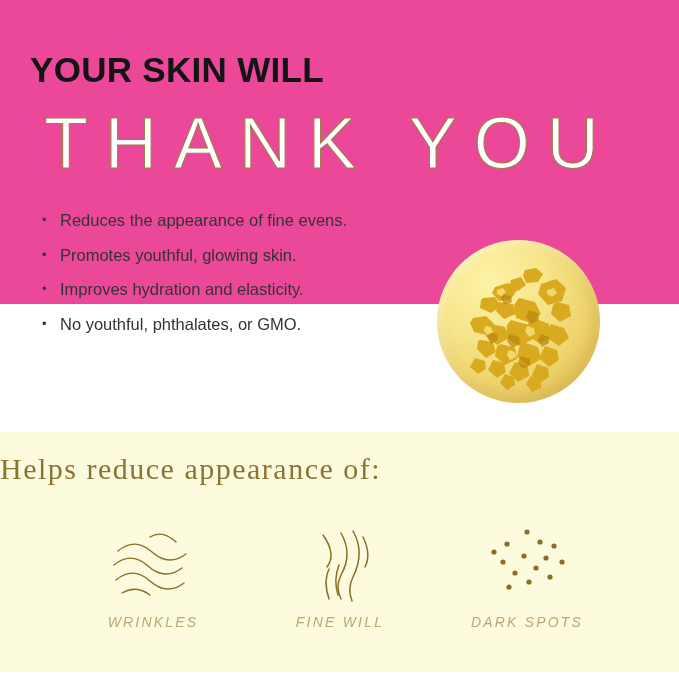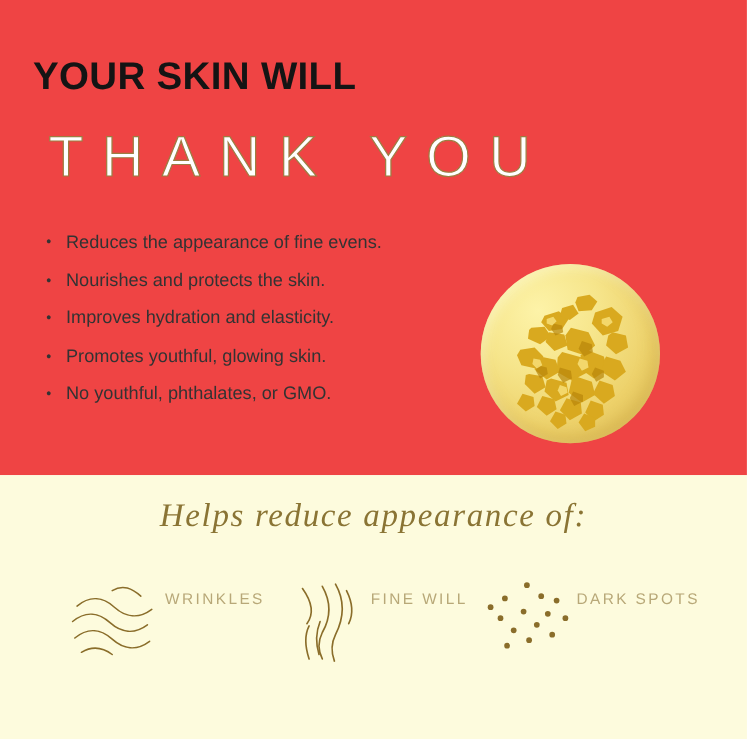--- a/index.html
+++ b/index.html
@@ -20,22 +20,22 @@
     height: 679px;
     background: #ffffff;
     overflow: hidden;
   }
 
   
   .top-section {
     position: absolute;
     left: 0; top: 0;
     width: 679px;
-    height: 432px;
-    background: #ef4444;
+    height: 304px;
+    background: #ec4899;
   }
 
   .headline-bold {
     position: absolute;
     left: 30px;
     top: 52px;
     font-family: "Liberation Sans", sans-serif;
     font-weight: bold;
     font-size: 35px;
     letter-spacing: 0.3px;
@@ -45,21 +45,21 @@
   }
 
   .headline-thin {
     position: absolute;
     left: 44px;
     top: 101px;
     width: 600px;
     height: 84px;
     font-family: "Liberation Sans", sans-serif;
     font-weight: 300;
-    font-size: 52px;
+    font-size: 72px;
     line-height: 84px;
     letter-spacing: 17px;
     color: #ffffff;
     -webkit-text-stroke: 1.1px #9d7d42;
     white-space: nowrap;
   }
 
   
   .bullet-list {
     position: absolute;
@@ -132,45 +132,45 @@
     width: 679px;
     height: 7px;
     background: #ffffff;
   }
 
   .script-heading {
     position: absolute;
     left: 0;
     top: 452px;
     width: 679px;
-    text-align: center;
+    text-align: left;
     font-family: "Liberation Serif", serif;
-    font-style: italic;
     font-size: 30px;
     letter-spacing: 1.5px;
     color: #8a7434;
     white-space: nowrap;
   }
 
   
   .features {
     position: absolute;
     left: 60px;
     top: 525px;
     width: 560px;
     height: 115px;
     display: flex;
     justify-content: space-between;
     align-items: flex-start;
   }
   .feature {
     width: 186px;
     display: flex;
-    flex-direction: row;
-    align-items: flex-start;
+    flex-direction: column;
+    align-items: center;
+    font-style: italic;
   }
   .feature-icon {
     width: 90px;
     height: 78px;
     display: flex;
     align-items: center;
     justify-content: center;
   }
   .feature-label {
     margin-top: 11px;
@@ -188,23 +188,22 @@
 <div id="page">
 
   <div class="top-section">
 
     <div class="headline-bold">YOUR SKIN WILL</div>
 
     <div class="headline-thin">THANK YOU</div>
 
     <ul class="bullet-list">
       <li class="bullet-item">Reduces the appearance of fine evens.</li>
-      <li class="bullet-item">Nourishes and protects the skin.</li>
+      <li class="bullet-item">Promotes youthful, glowing skin.</li>
       <li class="bullet-item">Improves hydration and elasticity.</li>
-      <li class="bullet-item">Promotes youthful, glowing skin.</li>
       <li class="bullet-item">No youthful, phthalates, or GMO.</li>
     </ul>
 
     <div class="gold-circle-wrap">
       <div class="gold-circle">
         <svg width="163" height="163" viewBox="0 0 163 163">
           <g fill="#d9a91f">
             <path d="M58 47 l13 -4 9 7 -6 9 -12 2 -7 -8z"></path>
             <path d="M74 40 l10 -3 5 8 -8 6 -9 -4z"></path>
             <path d="M46 58 l12 -1 6 9 -10 7 -11 -5 1 -8z"></path>

